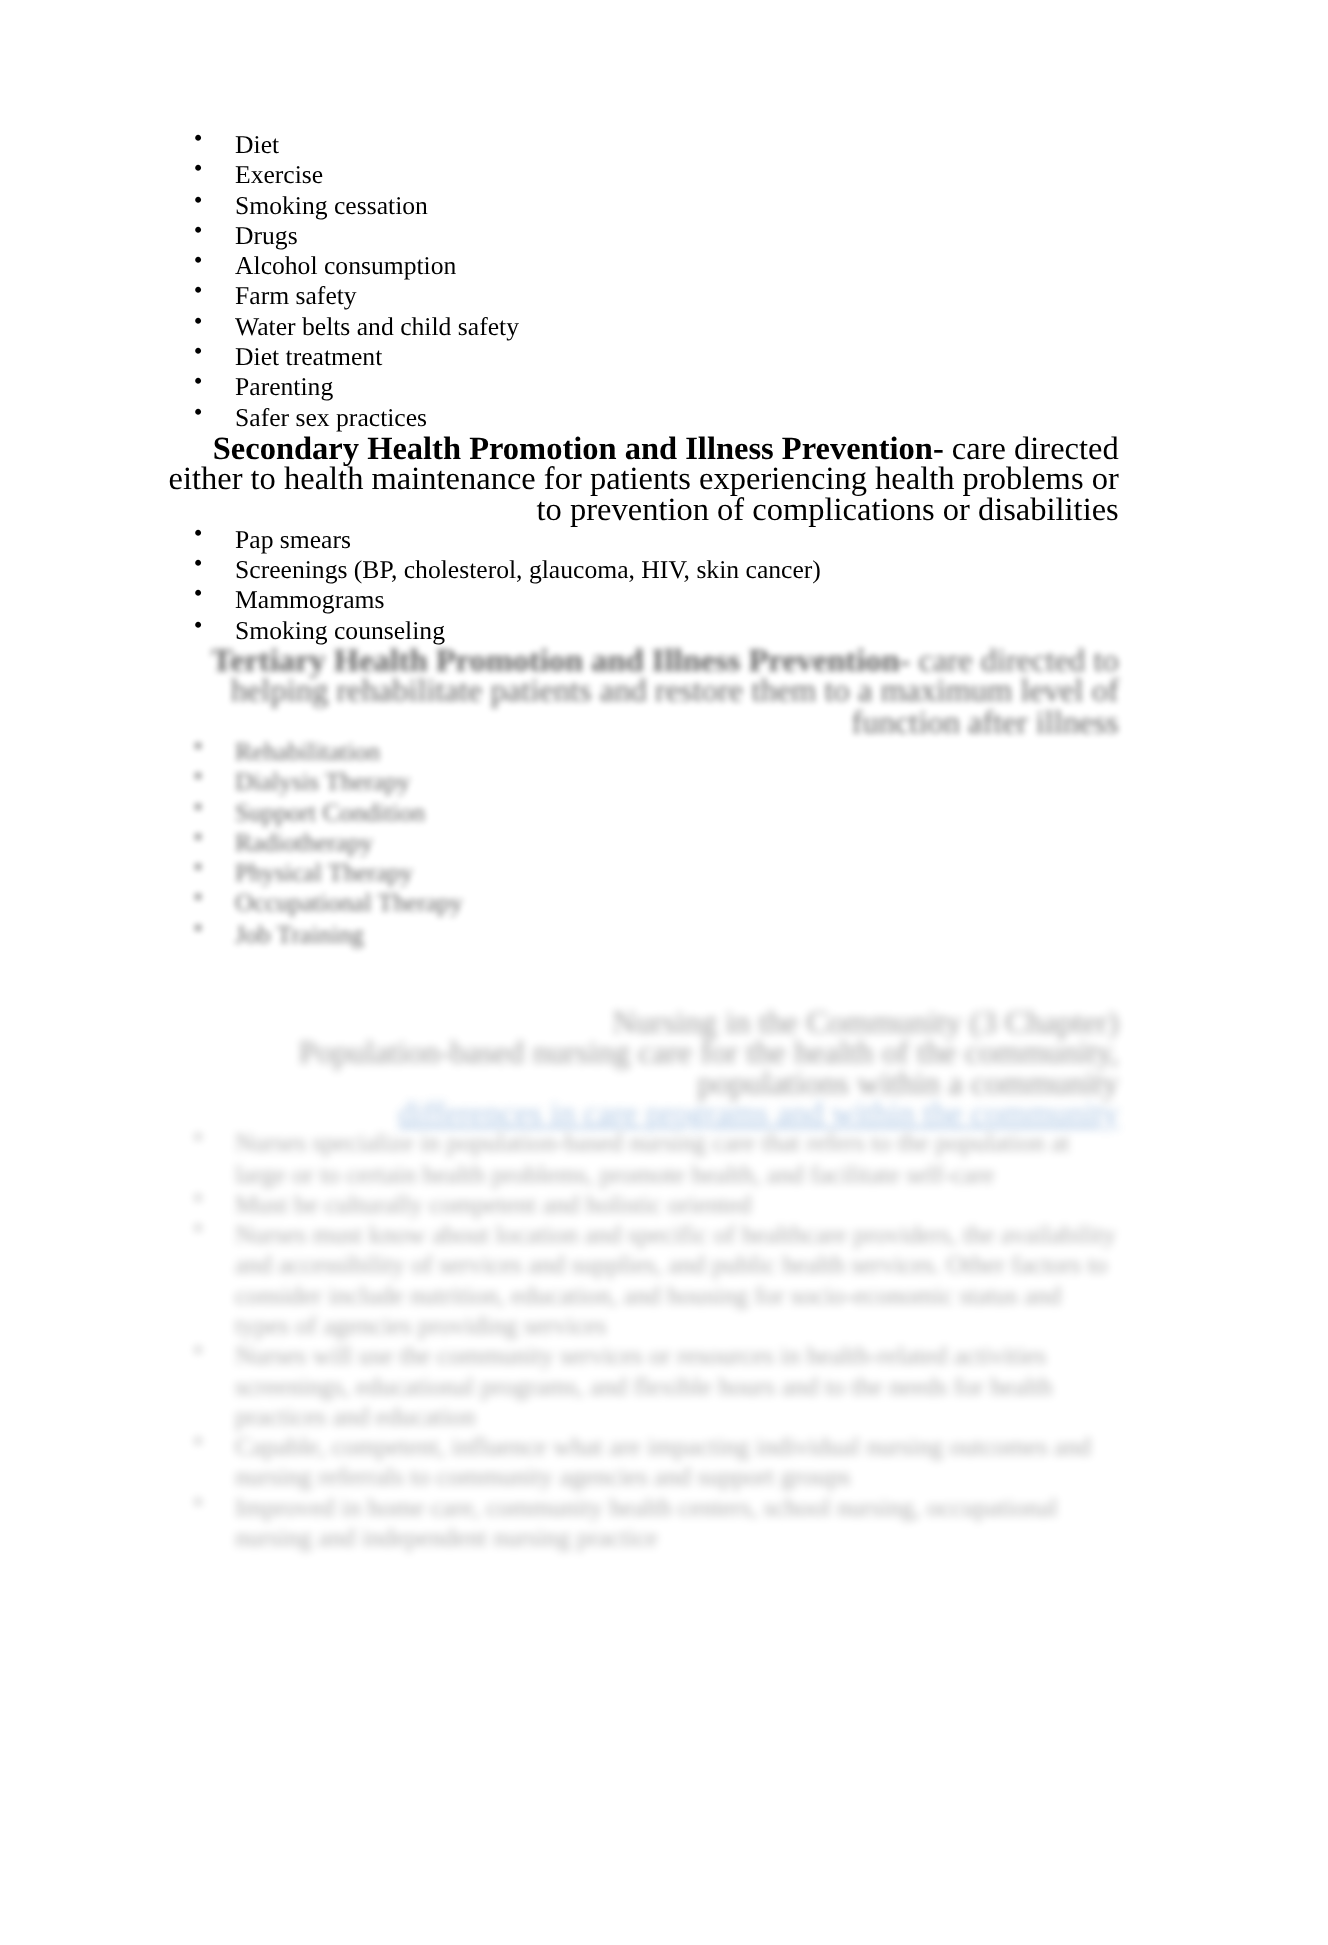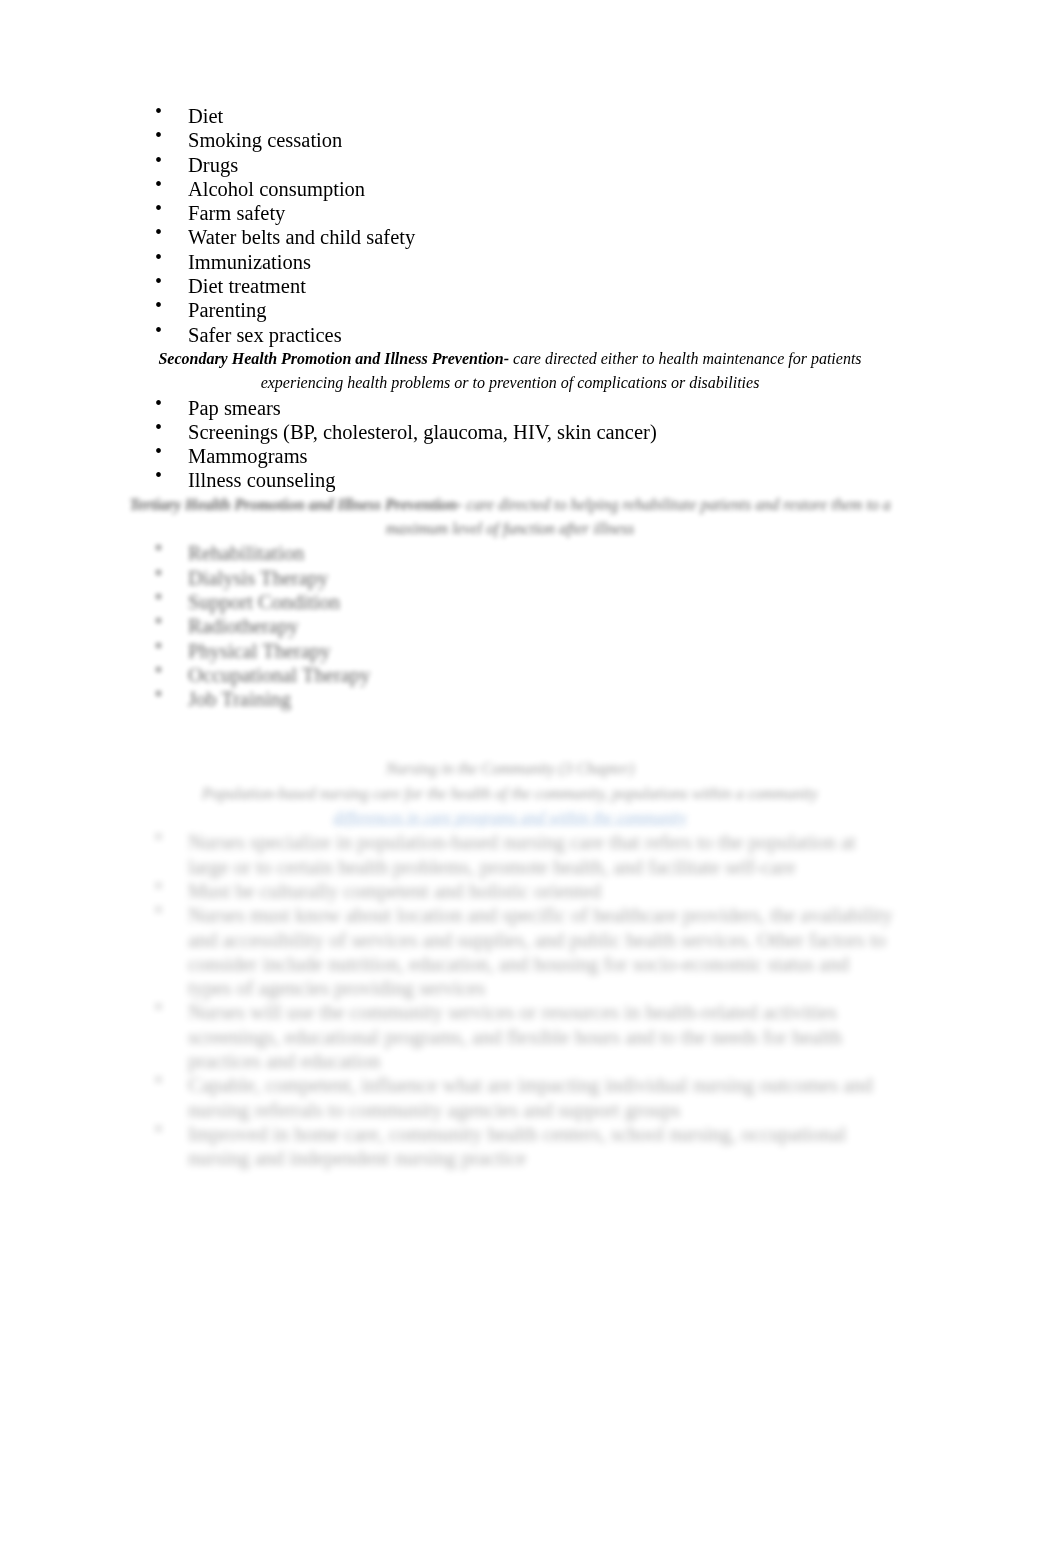--- a/index.html
+++ b/index.html
@@ -44,24 +44,23 @@
     position: absolute;
     left: 30px;
     top: -5px;
     font-size: 20px;
     line-height: 24.3px;
   }
 
   
   p.para {
     margin: 0;
-    font-size: 16px;
+    font-size: 26px;
     line-height: 24.3px;
-    text-align: center;
-    font-style: italic;
+    text-align: right;
   }
   .lead {
     font-weight: bold;
   }
 
   
   .blur-1 { filter: blur(2.6px); opacity: 0.62; }
   .blur-3 { filter: blur(3.3px); opacity: 0.40; }
   .blur-4 { filter: blur(3.5px); opacity: 0.33; }
 
@@ -79,38 +78,38 @@
   .spacer-lg { height: 46px; }
 </style>
 </head>
 <body>
 
 <div class="page">
   <div class="content">
 
     <ul class="bullets">
       <li>Diet</li>
+      <li>Exercise</li>
       <li>Smoking cessation</li>
       <li>Drugs</li>
       <li>Alcohol consumption</li>
       <li>Farm safety</li>
       <li>Water belts and child safety</li>
-      <li>Immunizations</li>
       <li>Diet treatment</li>
       <li>Parenting</li>
       <li>Safer sex practices</li>
     </ul>
 
     <p class="para"><span class="lead">Secondary Health Promotion and Illness Prevention-</span><span> care directed either to health maintenance for patients experiencing health problems or to prevention of complications or disabilities</span></p>
 
     <ul class="bullets">
       <li>Pap smears</li>
       <li>Screenings (BP, cholesterol, glaucoma, HIV, skin cancer)</li>
       <li>Mammograms</li>
-      <li>Illness counseling</li>
+      <li>Smoking counseling</li>
     </ul>
 
     <div class="blur-1">
       <p class="para"><span class="lead">Tertiary Health Promotion and Illness Prevention-</span><span> care directed to helping rehabilitate patients and restore them to a maximum level of function after illness</span></p>
 
       <ul class="bullets">
         <li>Rehabilitation</li>
         <li>Dialysis Therapy</li>
         <li>Support Condition</li>
         <li>Radiotherapy</li>

